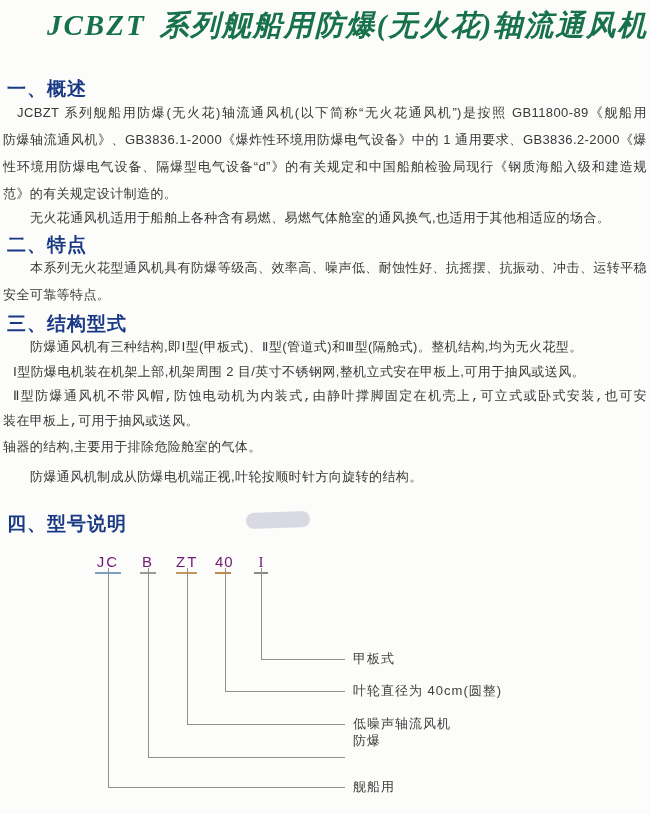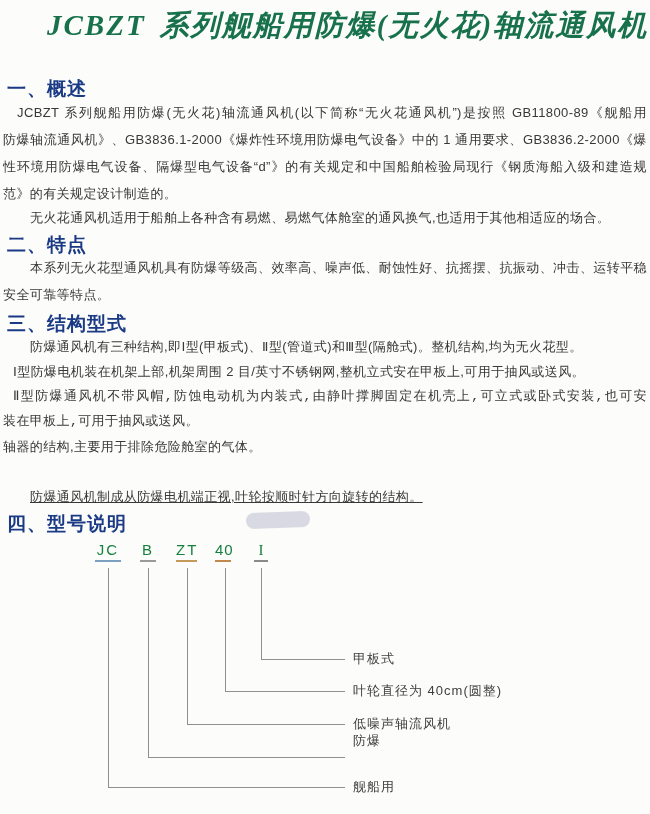--- a/index.html
+++ b/index.html
@@ -35,32 +35,32 @@
   .ind27{text-indent:27px;}
   .ind14{text-indent:14px;}
   .ind10{text-indent:10px;}
   .p-ov-1{top:99px;}
   .p-ov-2{top:204px;}
   .p-ft-1{top:254px;}
   .p-st-1{top:334px;}
   .p-st-2{top:359px;}
   .p-st-3{top:384px;font-family:Liberation Mono, monospace;}
   .p-st-4{top:434px;}
-  .p-st-5{top:484px;text-decoration:underline;}
+  .p-st-5{top:464px;}
   
   .smudge{
     position:absolute;left:246px;top:512px;width:64px;height:16px;
     background:#d8d9e2;border-radius:8px;
     transform:rotate(-2deg);filter:blur(.6px);
   }
   
   .diagram{position:absolute;left:0;top:540px;width:650px;height:274px;}
   .seg{
-    position:absolute;top:0;height:20px;line-height:20px;
-    text-align:center;font-size:15px;color:#15803d;letter-spacing:2px;
+    position:absolute;top:12px;height:20px;line-height:20px;
+    text-align:center;font-size:15px;color:#701a75;letter-spacing:2px;
     border-bottom:2px solid #999;white-space:nowrap;
   }
   .seg-jc{left:95px;width:26px;border-color:#7d9fc0;}
   .seg-b {left:140px;width:16px;border-color:#9a9a9a;}
   .seg-zt{left:176px;width:21px;border-color:#c39a5c;}
   .seg-40{left:215px;width:16px;border-color:#c08a4e;letter-spacing:1px;}
   .seg-i {left:254px;width:14px;border-color:#8a8a8a;
           font-family:"Liberation Serif","DejaVu Serif",serif;letter-spacing:0;}
   .vline{position:absolute;top:28px;width:1px;background:#8f8f8f;}
   .vl-jc{left:108px;height:219px;}

